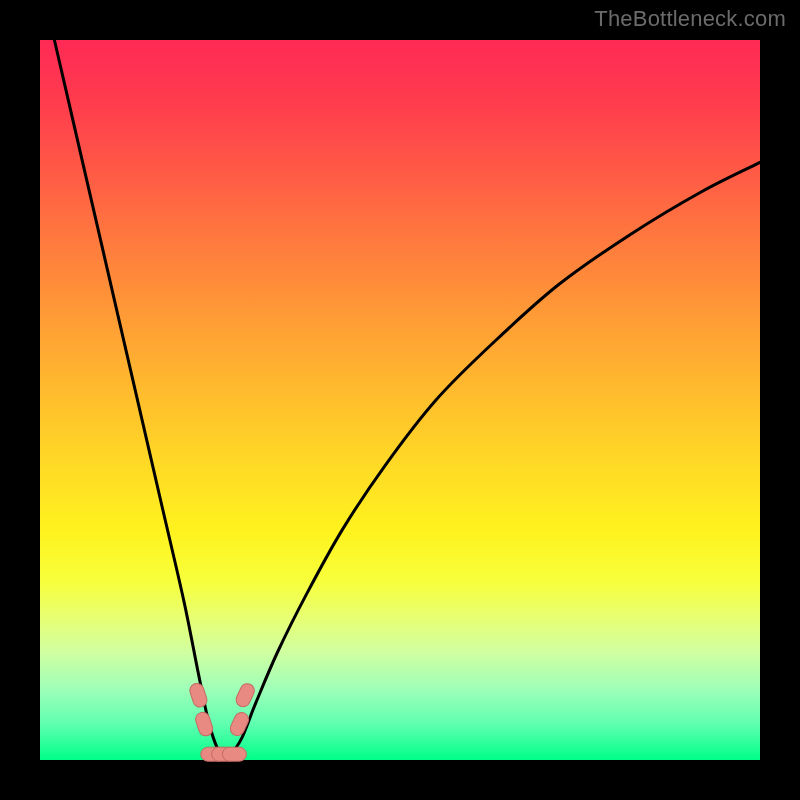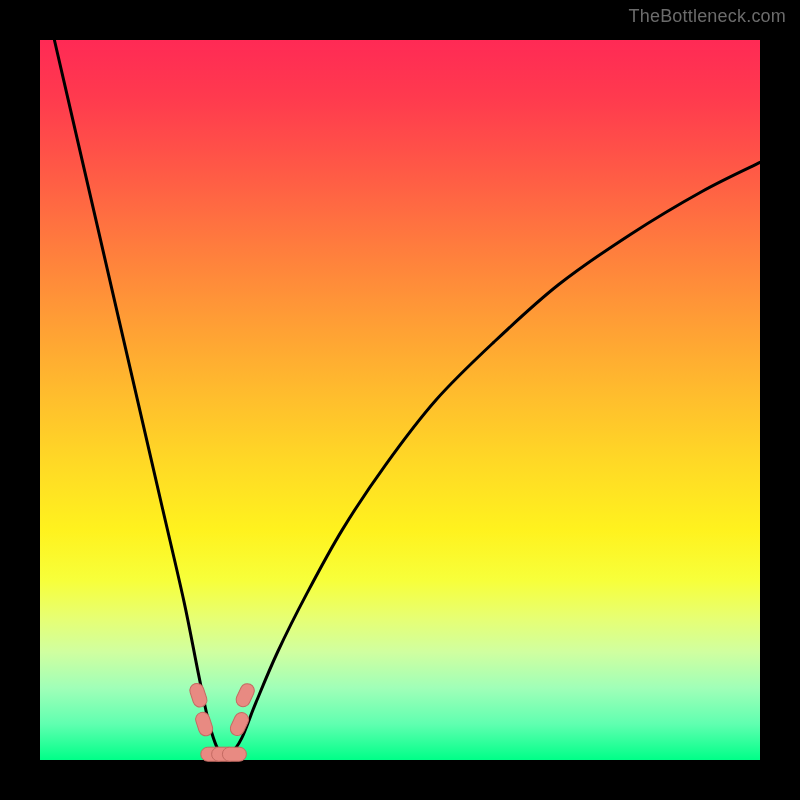--- a/index.html
+++ b/index.html
@@ -40,21 +40,21 @@
       #a0ffb8 90%,
       #60ffb0 95%,
       #00ff88 100%
     );
   }
   .watermark {
     position: absolute;
     top: 6px;
     right: 14px;
     color: #6b6b6b;
-    font-size: 18px;
+    font-size: 22px;
     letter-spacing: 0.2px;
     user-select: none;
     pointer-events: none;
   }
   svg.curves {
     position: absolute;
     left: 40px;
     top: 40px;
     width: 720px;
     height: 720px;

